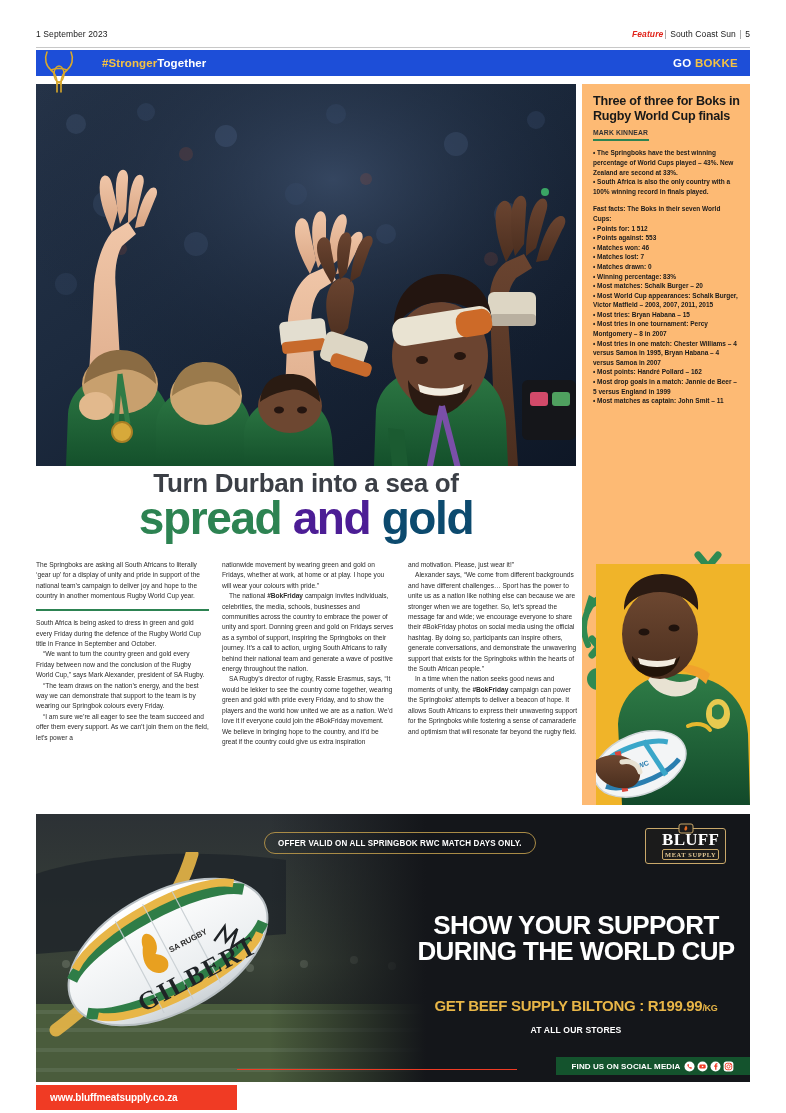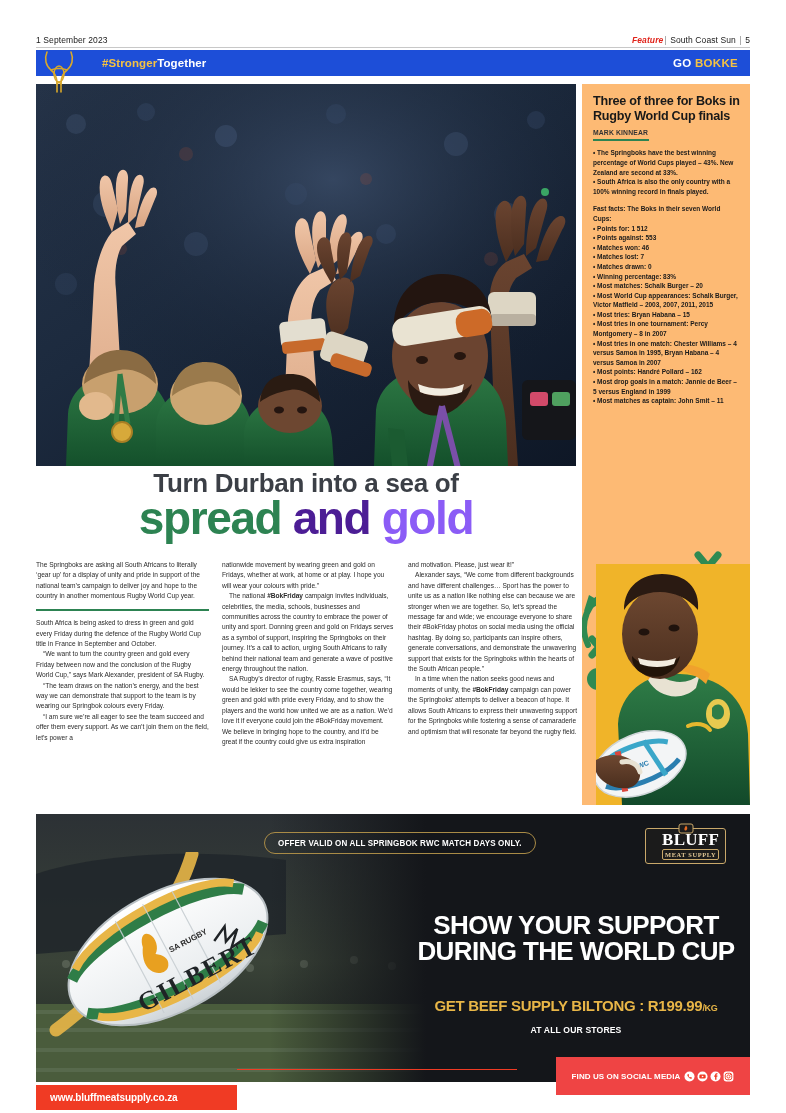--- a/index.html
+++ b/index.html
@@ -14,21 +14,21 @@
     position: relative;
     width: 786px; height: 1113px;
     background: #ffffff;
   }
 
   
   .masthead {
     position: absolute; left: 36px; top: 30px; width: 714px; height: 18px;
     display: flex; align-items: flex-end; justify-content: space-between;
     border-bottom: 1px solid #c8c8c8;
-    padding-bottom: 2px;
+    padding-bottom: 8px;
   }
   .masthead-date { font-size: 8.5px; color: #1a1a1a; letter-spacing: .1px; }
   .masthead-right { font-size: 8.5px; color: #1a1a1a; letter-spacing: .1px; white-space: nowrap; }
   .masthead-right .feat { color: #e0231a; font-weight: bold; font-style: italic; }
   .masthead-right .sep { color: #8a8a8a; margin: 0 1px; }
 
   
   .banner {
     position: absolute; left: 36px; top: 50px; width: 714px; height: 26px;
     background: #1d4ed8;
@@ -60,21 +60,21 @@
   .headline-1 {
     font-size: 26px; font-weight: 700; color: #3b3f46;
     letter-spacing: -.3px; line-height: 1.05;
   }
   .headline-2 {
     font-size: 46px; font-weight: bold; letter-spacing: -1.4px;
     line-height: 1.0; margin-top: -2px;
   }
   .hl-green { color: #2d8352; }
   .hl-dark  { color: #4c1d95; }
-  .hl-gold  { color: #8b5cf6; }
+  .hl-gold  { color: #0c4a6e; }
 
   
   .cols {
     position: absolute; left: 36px; top: 560px; width: 545px; height: 245px;
     display: flex; gap: 13px;
   }
   .col { width: 173px; }
   .col p {
     font-size: 6.6px; line-height: 10.4px; color: #2a2a2a;
     text-align: left; margin: 0;
@@ -192,22 +192,22 @@
   .ad-foot-left {
     position: absolute; left: 36px; top: 1057px; width: 201px; height: 25px;
     background: #f03b24; display: flex; align-items: center; padding-left: 14px; z-index: 6; margin-top: 28px;
   }
   .ad-foot-left span { font-size: 10px; font-weight: bold; color: #ffffff; letter-spacing: -.1px; }
   .ad-foot-line {
     position: absolute; left: 237px; top: 1069px; width: 280px; height: 1.4px;
     background: #f03b24; z-index: 5;
   }
   .ad-foot-right {
-    position: absolute; left: 556px; top: 1057px; width: 194px; height: 38px;
-    background: #ef4444; display: flex; align-items: center; justify-content: center; gap: 4px; z-index: 6;
+    position: absolute; left: 556px; top: 1057px; width: 194px; height: 18px;
+    background: #14532d; display: flex; align-items: center; justify-content: center; gap: 4px; z-index: 6;
   }
   .ad-foot-right .lbl { font-size: 8px; font-weight: bold; color: #ffffff; letter-spacing: .1px; }
   .soc { display: inline-flex; align-items: center; gap: 2px; }
   .soc svg { display: block; }
 </style>
 </head>
 <body>
 
 <div class="page">
 

